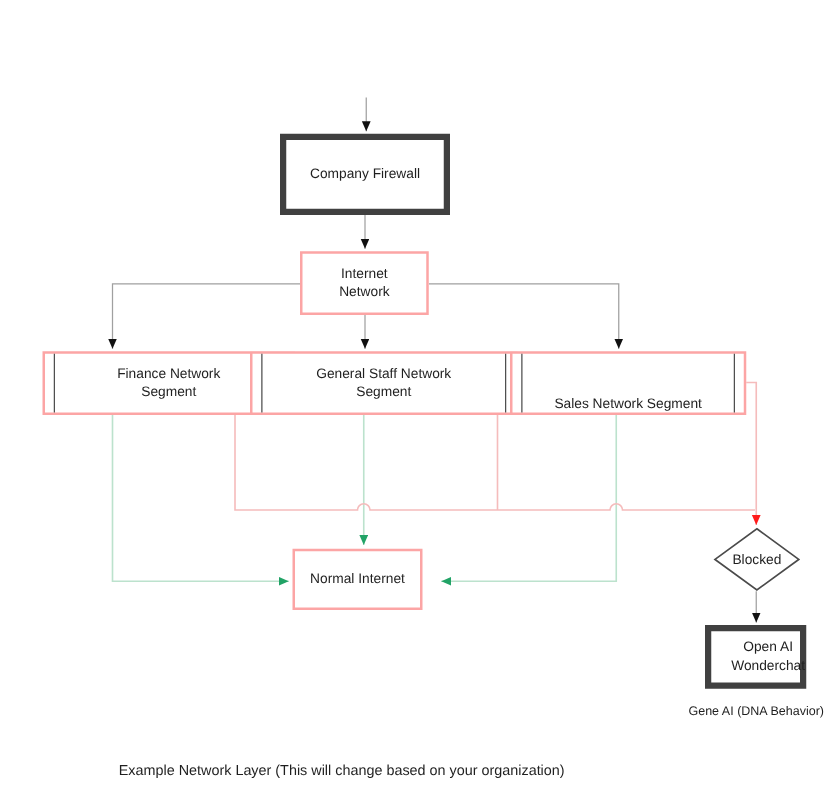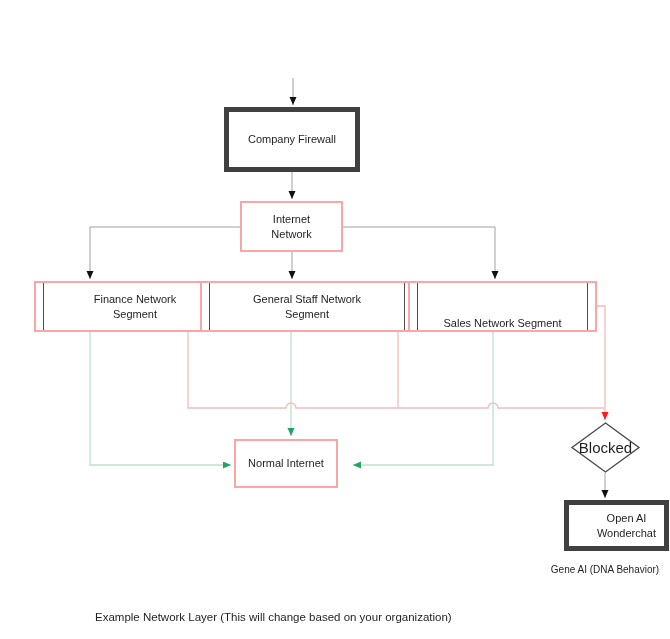--- a/index.html
+++ b/index.html
@@ -45,21 +45,21 @@
   .lbl-w150 { width: 150px; }
   .diamond-wrap {
     position: absolute;
     left: 570px; top: 422px;
     width: 71px; height: 51px;
   }
   .diamond-label {
     position: absolute;
     left: 0; top: 0; right: 0; bottom: 0;
     display: flex; align-items: center; justify-content: center;
-    font-size: 15px;
+    font-size: 11px;
   }
   .note {
     position: absolute;
     font-size: 10px;
     color: #1f1f1f;
     text-align: center;
   }
   .caption {
     position: absolute;
     left: 95px; top: 611px;
@@ -134,21 +134,21 @@
     <span class="label">Normal Internet</span>
   </div>
 
   <div class="diamond-wrap">
     <svg width="71" height="51" viewBox="0 0 71 51" xmlns="http://www.w3.org/2000/svg">
       <polygon points="35.5,1 69,25.5 35.5,50 2,25.5" fill="#ffffff" stroke-width="1.4" stroke="#4b4b4b"></polygon>
     </svg>
     <div class="diamond-label">Blocked</div>
   </div>
 
-  <div class="node box-thin" style="left:564px; top:500px; width:105px; height:51px;padding-left:20px;">
+  <div class="node box-thin" style="left:564px; top:500px; width:81px; height:51px;padding-left:20px;">
     <span class="label lbl-w70">Open AI Wonderchat</span>
   </div>
 
   <div class="note" style="left:540px; top:564px; width:130px;">Gene AI (DNA Behavior)</div>
 
   <div class="caption">Example Network Layer (This will change based on your organization)</div>
 
 </div>
 
 </body></html>

